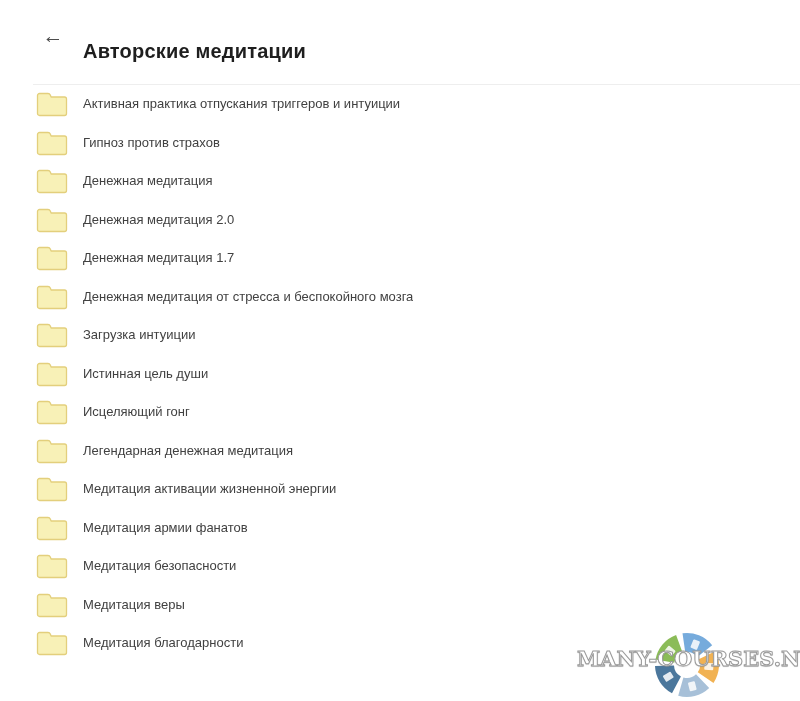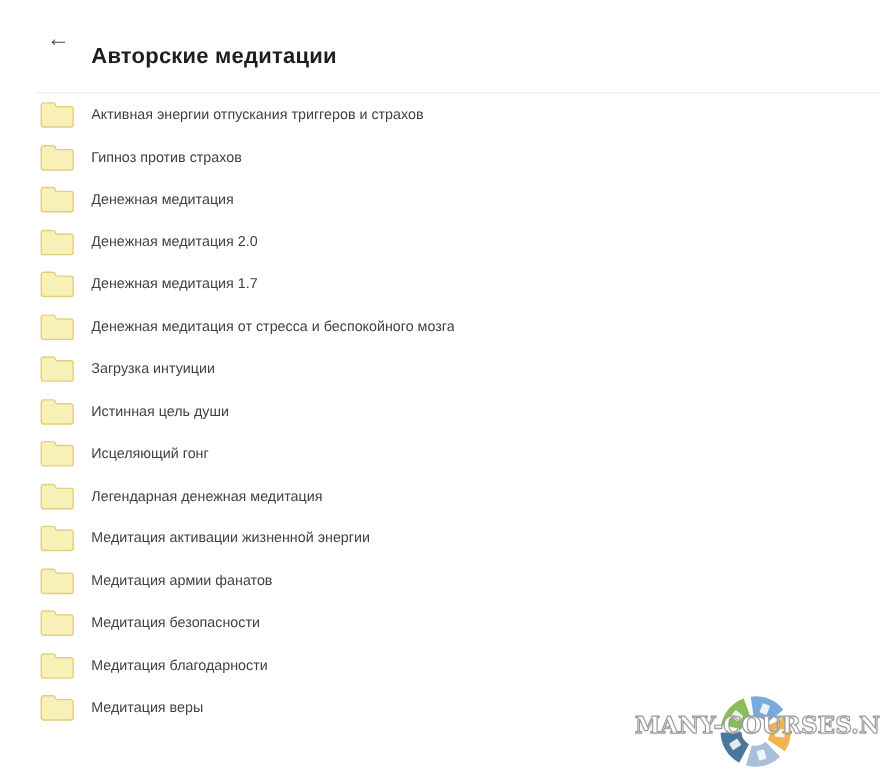--- a/index.html
+++ b/index.html
@@ -68,21 +68,21 @@
     <span>←</span>
   </button>
   <div class="page-title">Авторские медитации</div>
 </div>
 
 <div class="folder-list" id="folder-list">
     <div class="folder-row">
     <svg class="folder-ico" viewBox="0 0 32 26" xmlns="http://www.w3.org/2000/svg">
       <path d="M3.5 2.5 L12 2.5 C13.2 2.5 13.9 3.1 14.3 4.1 L15.1 6 L28.5 6 C29.6 6 30.5 6.9 30.5 8 L30.5 22.5 C30.5 23.6 29.6 24.5 28.5 24.5 L3.5 24.5 C2.4 24.5 1.5 23.6 1.5 22.5 L1.5 4.5 C1.5 3.4 2.4 2.5 3.5 2.5 Z" fill="var(--folder-fill)" stroke="var(--folder-border)" stroke-width="1.3" stroke-linejoin="round"></path>
     </svg>
-    <span class="folder-name">Активная энергии отпускания триггеров и страхов</span>
+    <span class="folder-name">Активная практика отпускания триггеров и интуиции</span>
   </div>
     <div class="folder-row">
     <svg class="folder-ico" viewBox="0 0 32 26" xmlns="http://www.w3.org/2000/svg">
       <path d="M3.5 2.5 L12 2.5 C13.2 2.5 13.9 3.1 14.3 4.1 L15.1 6 L28.5 6 C29.6 6 30.5 6.9 30.5 8 L30.5 22.5 C30.5 23.6 29.6 24.5 28.5 24.5 L3.5 24.5 C2.4 24.5 1.5 23.6 1.5 22.5 L1.5 4.5 C1.5 3.4 2.4 2.5 3.5 2.5 Z" fill="var(--folder-fill)" stroke="var(--folder-border)" stroke-width="1.3" stroke-linejoin="round"></path>
     </svg>
     <span class="folder-name">Гипноз против страхов</span>
   </div>
     <div class="folder-row">
     <svg class="folder-ico" viewBox="0 0 32 26" xmlns="http://www.w3.org/2000/svg">
       <path d="M3.5 2.5 L12 2.5 C13.2 2.5 13.9 3.1 14.3 4.1 L15.1 6 L28.5 6 C29.6 6 30.5 6.9 30.5 8 L30.5 22.5 C30.5 23.6 29.6 24.5 28.5 24.5 L3.5 24.5 C2.4 24.5 1.5 23.6 1.5 22.5 L1.5 4.5 C1.5 3.4 2.4 2.5 3.5 2.5 Z" fill="var(--folder-fill)" stroke="var(--folder-border)" stroke-width="1.3" stroke-linejoin="round"></path>
@@ -146,27 +146,27 @@
     <div class="folder-row">
     <svg class="folder-ico" viewBox="0 0 32 26" xmlns="http://www.w3.org/2000/svg">
       <path d="M3.5 2.5 L12 2.5 C13.2 2.5 13.9 3.1 14.3 4.1 L15.1 6 L28.5 6 C29.6 6 30.5 6.9 30.5 8 L30.5 22.5 C30.5 23.6 29.6 24.5 28.5 24.5 L3.5 24.5 C2.4 24.5 1.5 23.6 1.5 22.5 L1.5 4.5 C1.5 3.4 2.4 2.5 3.5 2.5 Z" fill="var(--folder-fill)" stroke="var(--folder-border)" stroke-width="1.3" stroke-linejoin="round"></path>
     </svg>
     <span class="folder-name">Медитация безопасности</span>
   </div>
     <div class="folder-row">
     <svg class="folder-ico" viewBox="0 0 32 26" xmlns="http://www.w3.org/2000/svg">
       <path d="M3.5 2.5 L12 2.5 C13.2 2.5 13.9 3.1 14.3 4.1 L15.1 6 L28.5 6 C29.6 6 30.5 6.9 30.5 8 L30.5 22.5 C30.5 23.6 29.6 24.5 28.5 24.5 L3.5 24.5 C2.4 24.5 1.5 23.6 1.5 22.5 L1.5 4.5 C1.5 3.4 2.4 2.5 3.5 2.5 Z" fill="var(--folder-fill)" stroke="var(--folder-border)" stroke-width="1.3" stroke-linejoin="round"></path>
     </svg>
-    <span class="folder-name">Медитация благодарности</span>
+    <span class="folder-name">Медитация веры</span>
   </div>
     <div class="folder-row">
     <svg class="folder-ico" viewBox="0 0 32 26" xmlns="http://www.w3.org/2000/svg">
       <path d="M3.5 2.5 L12 2.5 C13.2 2.5 13.9 3.1 14.3 4.1 L15.1 6 L28.5 6 C29.6 6 30.5 6.9 30.5 8 L30.5 22.5 C30.5 23.6 29.6 24.5 28.5 24.5 L3.5 24.5 C2.4 24.5 1.5 23.6 1.5 22.5 L1.5 4.5 C1.5 3.4 2.4 2.5 3.5 2.5 Z" fill="var(--folder-fill)" stroke="var(--folder-border)" stroke-width="1.3" stroke-linejoin="round"></path>
     </svg>
-    <span class="folder-name">Медитация веры</span>
+    <span class="folder-name">Медитация благодарности</span>
   </div>
   </div>
 
 <div class="watermark">
   <svg class="wm-globe" width="72" height="66" viewBox="0 0 72 66" xmlns="http://www.w3.org/2000/svg">
     <path class="wm-seg" d="M4.5 27.4 A32 32 0 0 1 25.1 2.9 L31.6 20.8 A13 13 0 0 0 23.2 30.7 Z" fill="#7cb342"></path>
     <path class="wm-seg" d="M31.5 1.3 A32 32 0 0 1 61.2 13.3 L46.2 25.0 A13 13 0 0 0 34.2 20.1 Z" fill="#64a0d8"></path>
     <path class="wm-seg" d="M64.8 19.0 A32 32 0 0 1 62.5 50.9 L46.8 40.3 A13 13 0 0 0 47.7 27.3 Z" fill="#f0a83c"></path>
     <path class="wm-seg" d="M58.2 56.0 A32 32 0 0 1 27.2 63.8 L32.4 45.5 A13 13 0 0 0 45.0 42.3 Z" fill="#9bb8d3"></path>
     <path class="wm-seg" d="M21.0 61.3 A32 32 0 0 1 4.0 34.1 L23.0 33.5 A13 13 0 0 0 29.9 44.5 Z" fill="#33658f"></path>

